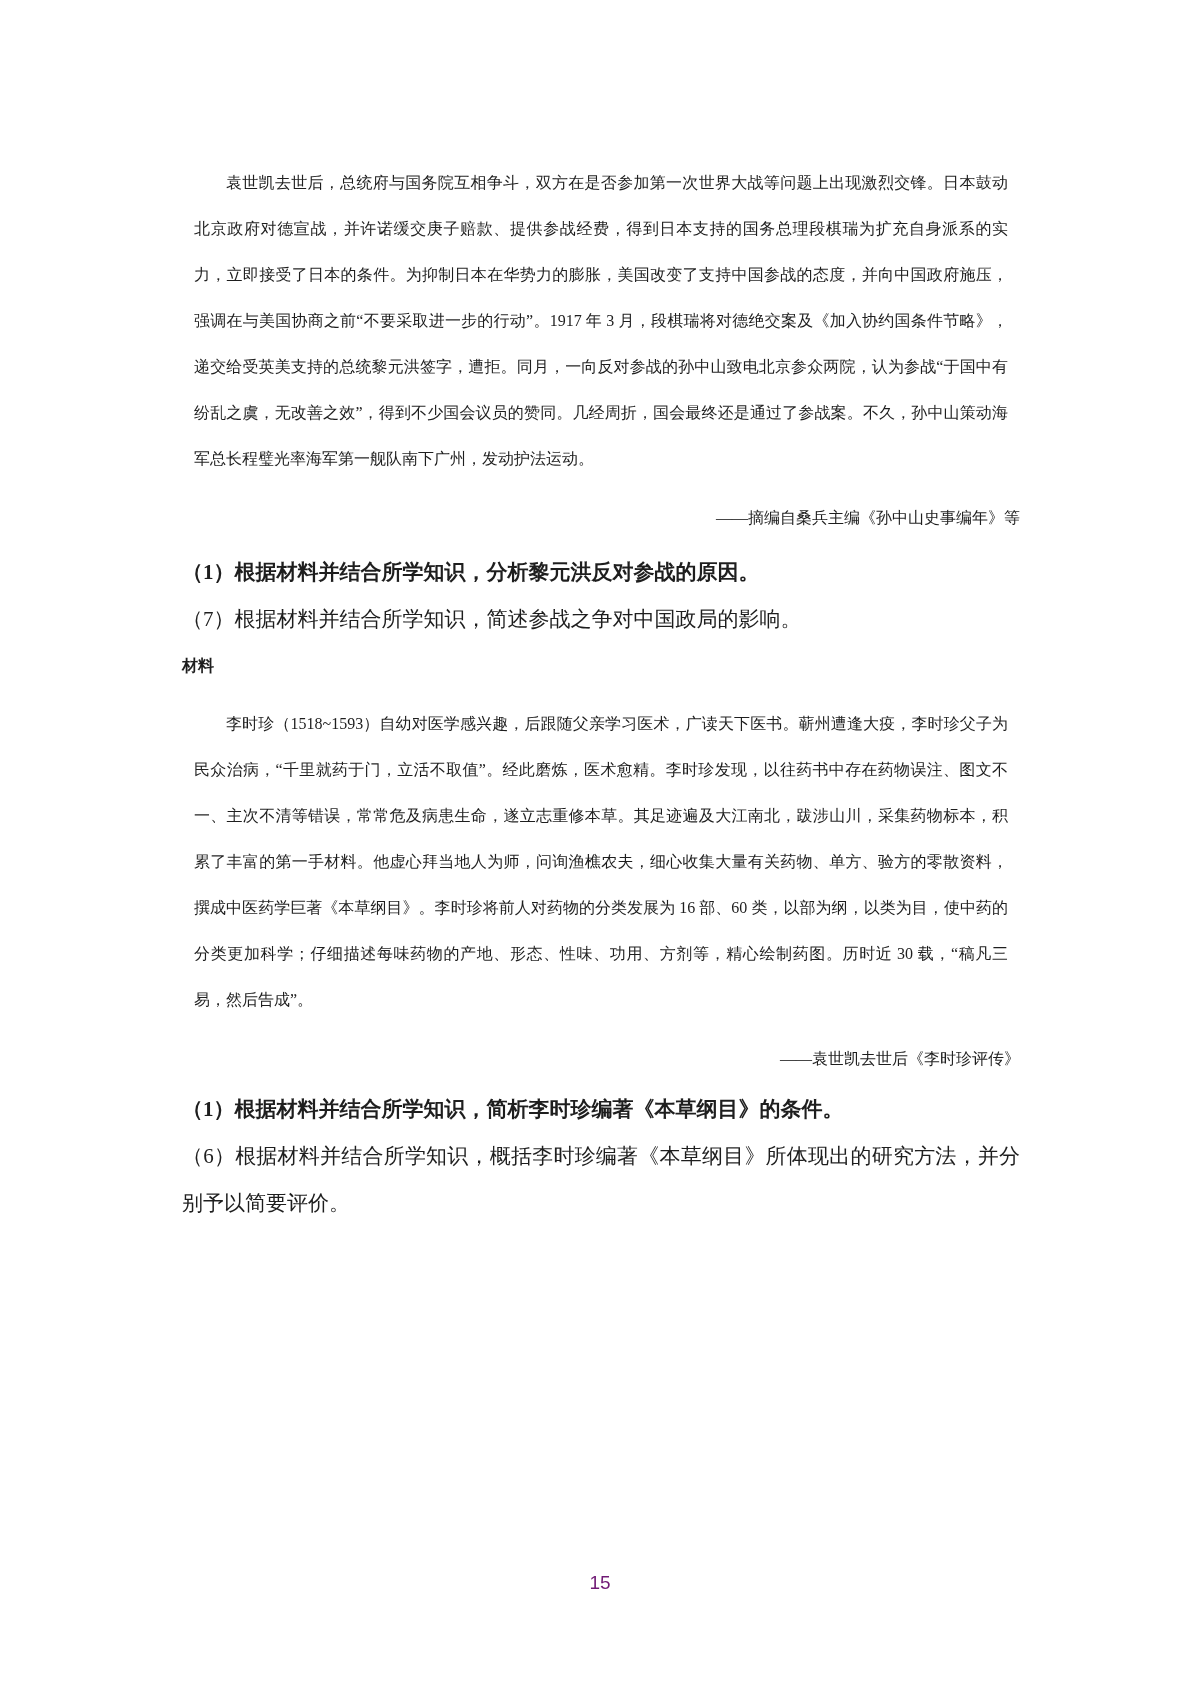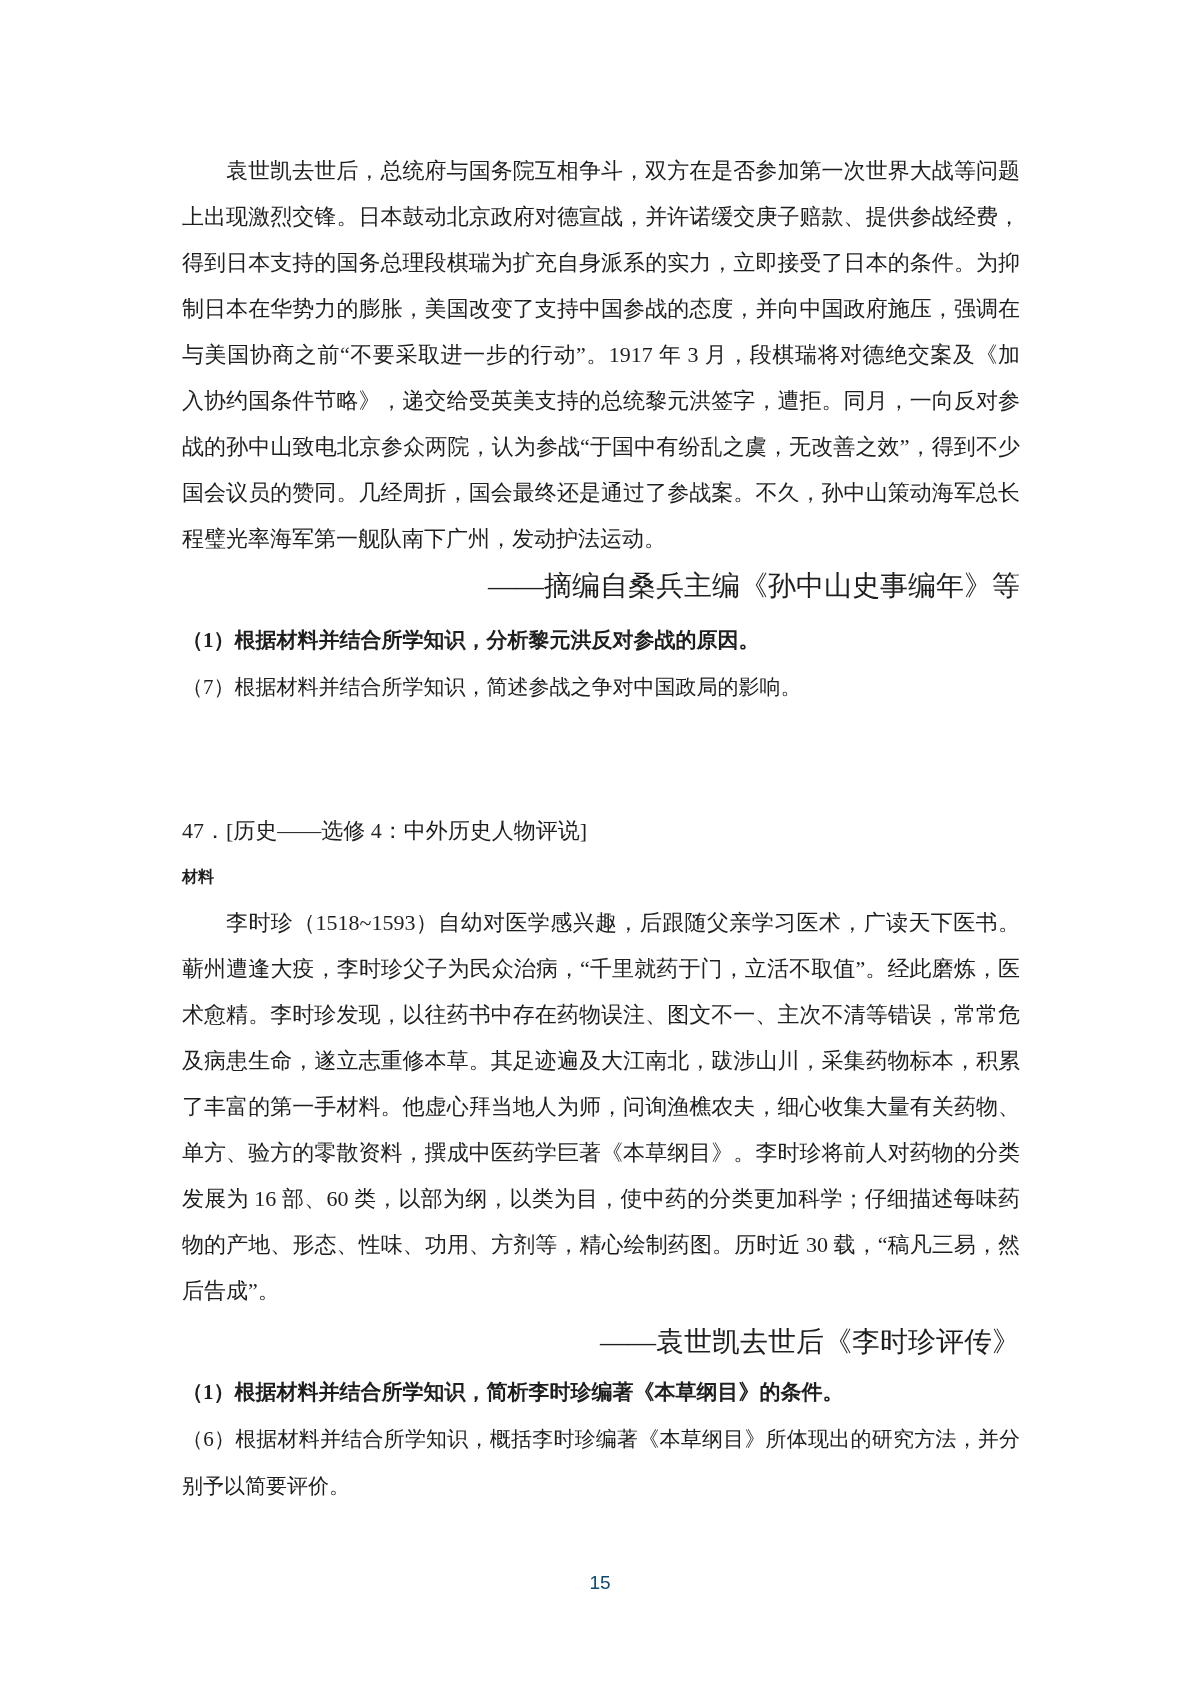--- a/index.html
+++ b/index.html
@@ -12,28 +12,28 @@
     color: #1e1e1e;
     overflow: hidden;
   }
   .content {
     position: absolute;
     left: 182px;
     top: 148px;
     width: 838px;
   }
   .material {
-    font-size: 22px;
+    font-size: 16px;
     line-height: 46px;
     text-align: justify;
     text-indent: 2em;
-    margin: 0;
+    margin: 12px;
   }
   .attribution {
-    font-size: 28px;
+    font-size: 16px;
     line-height: 47px;
     text-align: right;
     margin: 0;
   }
   .question-line {
     font-size: 21px;
     line-height: 47px;
     text-align: justify;
     margin: 0;
   }
@@ -53,38 +53,37 @@
   #q47-attr { margin-top: 4px; }
   #q47-q1 { margin-top: 4px; font-weight: bold; }
   .page-number {
     position: absolute;
     top: 1572px;
     left: 0;
     width: 100%;
     text-align: center;
     font-size: 19px;
     font-family: "Liberation Sans", "DejaVu Sans", sans-serif;
-    color: #0c4a6e;
+    color: #701a75;
   }
 </style>
 </head>
 <body>
 
 <div class="page">
   <div class="content">
 
     <p class="material">袁世凯去世后，总统府与国务院互相争斗，双方在是否参加第一次世界大战等问题上出现激烈交锋。日本鼓动北京政府对德宣战，并许诺缓交庚子赔款、提供参战经费，得到日本支持的国务总理段棋瑞为扩充自身派系的实力，立即接受了日本的条件。为抑制日本在华势力的膨胀，美国改变了支持中国参战的态度，并向中国政府施压，强调在与美国协商之前“不要采取进一步的行动”。1917 年 3 月，段棋瑞将对德绝交案及《加入协约国条件节略》，递交给受英美支持的总统黎元洪签字，遭拒。同月，一向反对参战的孙中山致电北京参众两院，认为参战“于国中有纷乱之虞，无改善之效”，得到不少国会议员的赞同。几经周折，国会最终还是通过了参战案。不久，孙中山策动海军总长程璧光率海军第一舰队南下广州，发动护法运动。</p>
 
     <p class="attribution">——摘编自桑兵主编《孙中山史事编年》等</p>
 
     <p class="question-line" id="q46-q1">（1）根据材料并结合所学知识，分析黎元洪反对参战的原因。</p>
 
     <p class="question-line" id="q46-q2">（7）根据材料并结合所学知识，简述参战之争对中国政局的影响。</p>
 
-    <p class="section-heading">47．[历史——选修 4：中外历史人物评说]</p>
 
     <p class="material-label">材料</p>
 
     <p class="material">李时珍（1518~1593）自幼对医学感兴趣，后跟随父亲学习医术，广读天下医书。蕲州遭逢大疫，李时珍父子为民众治病，“千里就药于门，立活不取值”。经此磨炼，医术愈精。李时珍发现，以往药书中存在药物误注、图文不一、主次不清等错误，常常危及病患生命，遂立志重修本草。其足迹遍及大江南北，跋涉山川，采集药物标本，积累了丰富的第一手材料。他虚心拜当地人为师，问询渔樵农夫，细心收集大量有关药物、单方、验方的零散资料，撰成中医药学巨著《本草纲目》。李时珍将前人对药物的分类发展为 16 部、60 类，以部为纲，以类为目，使中药的分类更加科学；仔细描述每味药物的产地、形态、性味、功用、方剂等，精心绘制药图。历时近 30 载，“稿凡三易，然后告成”。</p>
 
     <p class="attribution" id="q47-attr">——袁世凯去世后《李时珍评传》</p>
 
     <p class="question-line" id="q47-q1">（1）根据材料并结合所学知识，简析李时珍编著《本草纲目》的条件。</p>
 
     <p class="question-line" id="q47-q2">（6）根据材料并结合所学知识，概括李时珍编著《本草纲目》所体现出的研究方法，并分别予以简要评价。</p>

